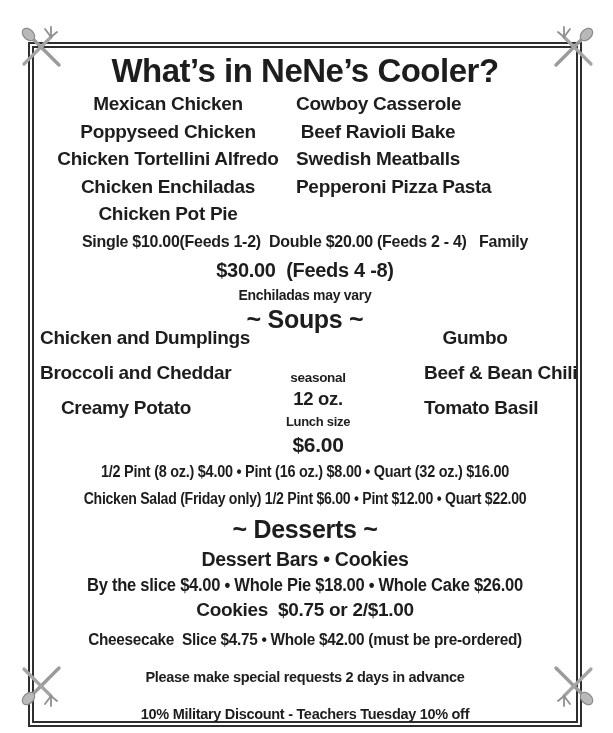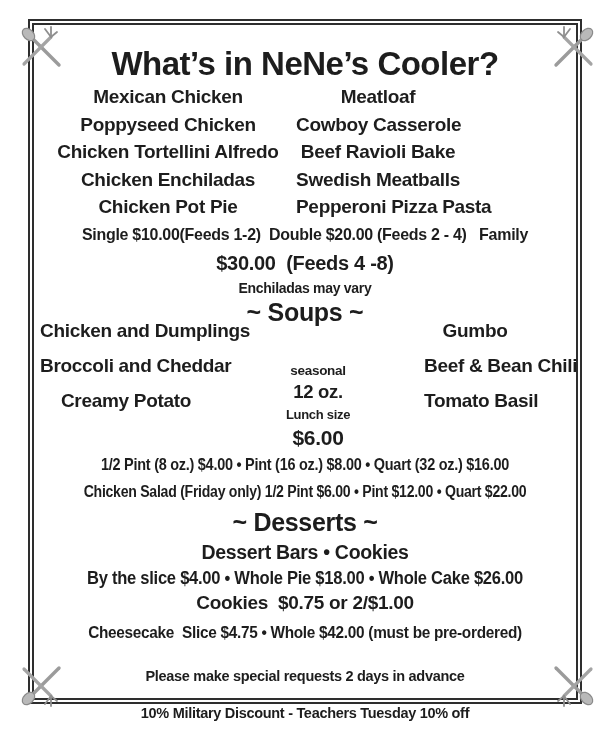--- a/index.html
+++ b/index.html
@@ -3,23 +3,23 @@
 <meta charset="utf-8">
 <style>
   html,body{margin:0;padding:0;}
   body{
     width:613px;height:733px;position:relative;
     background:#ffffff;overflow:hidden;
     font-family:"Liberation Sans","DejaVu Sans",sans-serif;
     color:#1d1d1d;font-weight:700;letter-spacing:-0.3px;
   }
   .frame{
-    position:absolute;left:28px;top:19px;width:554px;height:685px;
+    position:absolute;left:28px;top:42px;width:554px;height:685px;
     border:6px double #2e2e2e;box-sizing:border-box;
-    padding:16px 6px;text-align:center;
+    padding:0 6px;text-align:center;
   }
   .line{margin:0;white-space:pre;text-align:center;}
   .title{font-size:33px;line-height:38px;margin-top:4px;letter-spacing:-0.5px;}
   .h2{font-size:25px;line-height:30px;}
   .h2-desserts{font-size:25px;line-height:32px;}
   
   .meals{display:grid;grid-template-columns:256px 164px auto;}
   .meals .col{overflow:visible;}
   .meals .item{font-size:19px;line-height:27.5px;white-space:nowrap;text-align:center;}
   .price-1{font-size:17px;line-height:27px;transform:scaleX(.94);}
@@ -35,21 +35,21 @@
   .m2{font-size:13px;line-height:22px;}
   .m3{font-size:21px;line-height:24px;}
   .pint{font-size:17px;line-height:26px;margin-top:2px;transform:scaleX(.85);}
   .salad{font-size:16px;line-height:28px;transform:scaleX(.88);}
   
   .d1{font-size:19.5px;line-height:30px;}
   .d2{font-size:19.5px;line-height:28px;}
   .d-slice{font-size:18px;line-height:25px;transform:scaleX(.92);}
   .d-cookies{font-size:19px;line-height:24px;}
   .cheese{font-size:16px;line-height:24px;margin-top:6px;transform:scaleX(.96);}
-  .f1{font-size:14.5px;line-height:19px;margin-top:22px;}
+  .f1{font-size:14.5px;line-height:19px;margin-top:16px;}
   .f2{font-size:14.5px;line-height:19px;margin-top:18px;}
   
   .corner{position:absolute;z-index:3;}
   .corner.tl{left:18px;top:24px;}
   .corner.tr{right:16px;top:24px;transform:scaleX(-1);}
   .corner.bl{left:18px;bottom:24px;transform:scaleY(-1);}
   .corner.br{right:16px;bottom:24px;transform:scale(-1,-1);}
 </style>
 </head>
 <body>
@@ -110,21 +110,20 @@
 
   <div class="meals">
     <div class="col">
       <div class="item">Mexican Chicken</div>
       <div class="item">Poppyseed Chicken</div>
       <div class="item">Chicken Tortellini Alfredo</div>
       <div class="item">Chicken Enchiladas</div>
       <div class="item">Chicken Pot Pie</div>
     </div>
     <div class="col">
-      <div class="item">Meatloaf</div>
       <div class="item">Cowboy Casserole</div>
       <div class="item">Beef Ravioli Bake</div>
       <div class="item">Swedish Meatballs</div>
       <div class="item">Pepperoni Pizza Pasta</div>
     </div>
     <div class="col"></div>
   </div>
 
   <div class="line price-1">Single $10.00(Feeds 1-2)  Double $20.00 (Feeds 2 - 4)   Family</div>
   <div class="line price-2">$30.00  (Feeds 4 -8)</div>

